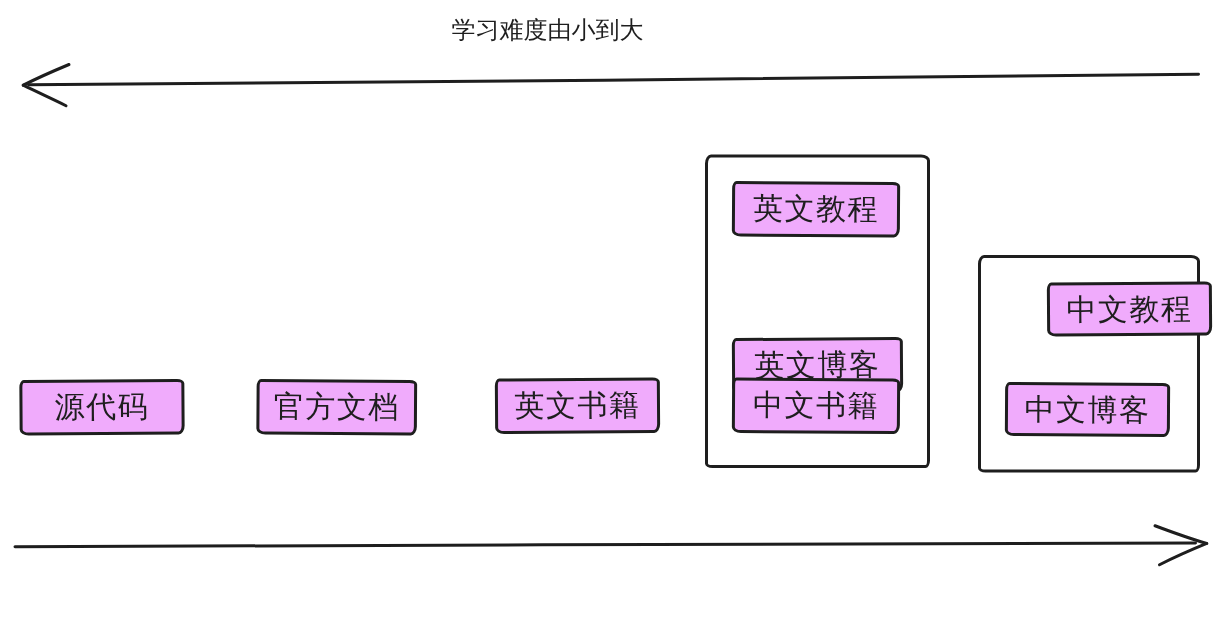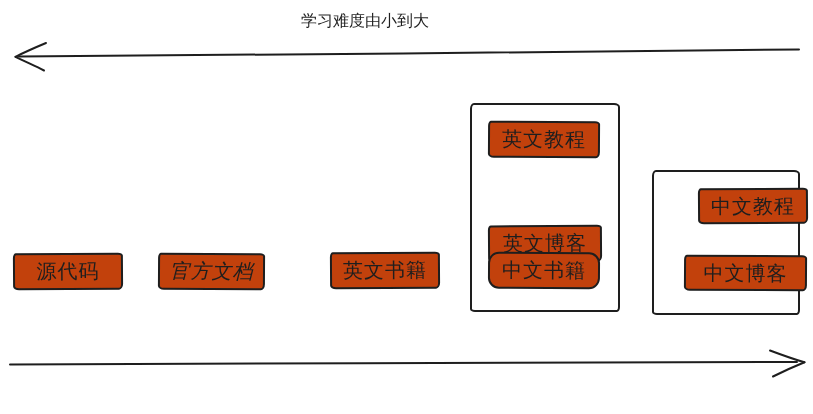--- a/index.html
+++ b/index.html
@@ -35,21 +35,21 @@
     color: #1e1e1e;
     text-align: center;
     white-space: nowrap;
   }
   .top-label    { left: 245px; top: 9px;   width: 240px; }
   .bottom-label { left: 270px; top: 378px; width: 240px; }
   .box {
     position: absolute;
     border: 2px solid #1e1e1e;
     border-radius: 3px 5px 4px 6px / 5px 3px 6px 4px;
-    background: #c2410c;
+    background: #f0abfc;
     display: flex;
     align-items: center;
     justify-content: center;
     font-size: 20px;
     letter-spacing: 1px;
     color: #1e1e1e;
     box-sizing: border-box;
   }
   .group {
     position: absolute;
@@ -79,42 +79,42 @@
     </g>
   </svg>
 
   <div class="axis-label top-label">学习难度由小到大</div>
 
 
   <div class="box r-neg" style="left:13px; top:253px; width:110px; height:37px;">
     <span>源代码</span>
   </div>
 
-  <div class="box r-pos" style="left:158px; top:253px; width:107px; height:37px;font-style:italic;">
+  <div class="box r-pos" style="left:171px; top:253px; width:107px; height:37px;">
     <span>官方文档</span>
   </div>
 
   <div class="box r-neg" style="left:330px; top:252px; width:110px; height:37px;">
     <span>英文书籍</span>
   </div>
 
   <div class="group" style="left:470px; top:103px; width:150px; height:209px;">
     <div class="box r-pos" style="left:16px; top:16px; width:112px; height:37px;">
       <span>英文教程</span>
     </div>
     <div class="box r-neg" style="left:16px; top:83px; width:114px; height:37px;margin-top:37px;">
       <span>英文博客</span>
     </div>
-    <div class="box r-pos" style="left:16px; top:147px; width:112px; height:37px;border-radius:11px;">
+    <div class="box r-pos" style="left:16px; top:147px; width:112px; height:37px;">
       <span>中文书籍</span>
     </div>
   </div>
 
   <div class="group" style="left:652px; top:170px; width:148px; height:145px;">
     <div class="box r-neg" style="left:16px; top:16px; width:110px; height:36px;margin-left:28px;">
       <span>中文教程</span>
     </div>
-    <div class="box r-pos" style="left:30px; top:83px; width:123px; height:36px;">
+    <div class="box r-pos" style="left:16px; top:83px; width:110px; height:36px;">
       <span>中文博客</span>
     </div>
   </div>
 
 </div>
 
 </body></html>

